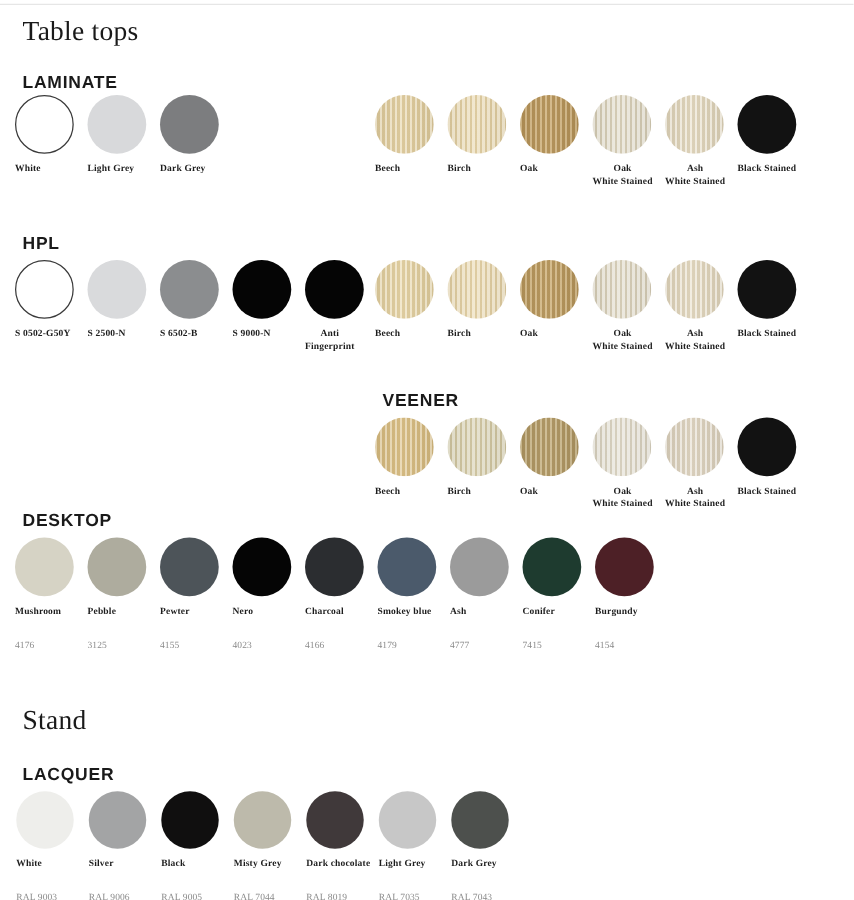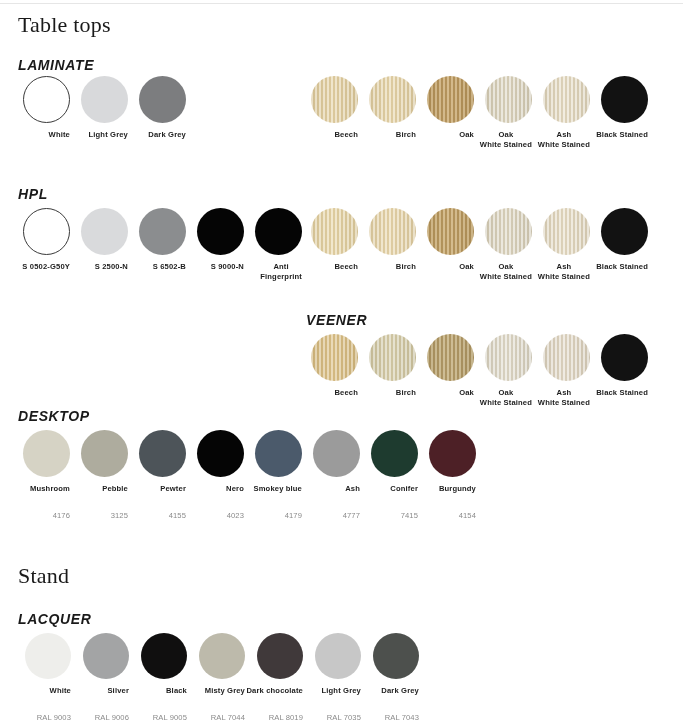--- a/index.html
+++ b/index.html
@@ -20,28 +20,29 @@
     position: absolute;
     font-family: "Liberation Serif", serif;
     font-size: 22px; font-weight: 400; color: #1a1a1a;
     letter-spacing: .2px; white-space: nowrap;
   }
 
   .section-head {
     position: absolute;
     font-family: "Liberation Sans", sans-serif;
     font-size: 14px; font-weight: 700; color: #1a1a1a;
-    letter-spacing: .6px; white-space: nowrap; font-style: italic;
+    letter-spacing: .6px; white-space: nowrap;
   }
 
   .swatch-group { position: absolute; display: flex; align-items: flex-start; }
 
   .swatch-cell {
-    display: flex; flex-direction: column; align-items: flex-end;
+    display: flex; flex-direction: column; align-items: flex-start;
     width: 58px;
+    font-family: Liberation Serif, serif;
   }
 
   .dot {
     width: 47px; height: 47px; border-radius: 50%;
     flex: 0 0 auto;
   }
   .dot.outline { background: #ffffff; border: 1px solid #3a3a3a; }
 
   .dot.lacq { width: 46px; height: 46px; }
 
@@ -209,20 +210,25 @@
         <div class="dot" style="background: rgb(77, 84, 89);"></div>
         <div class="label">Pewter</div>
         <div class="code">4155</div>
       </div>
       <div class="swatch-cell">
         <div class="dot" style="background: rgb(5, 5, 5);"></div>
         <div class="label">Nero</div>
         <div class="code">4023</div>
       </div>
       <div class="swatch-cell">
+        <div class="dot" style="background: rgb(43, 45, 48);"></div>
+        <div class="label">Charcoal</div>
+        <div class="code">4166</div>
+      </div>
+      <div class="swatch-cell">
         <div class="dot" style="background: rgb(75, 90, 107);"></div>
         <div class="label">Smokey blue</div>
         <div class="code">4179</div>
       </div>
       <div class="swatch-cell">
         <div class="dot" style="background: rgb(155, 155, 155);"></div>
         <div class="label">Ash</div>
         <div class="code">4777</div>
       </div>
       <div class="swatch-cell">

